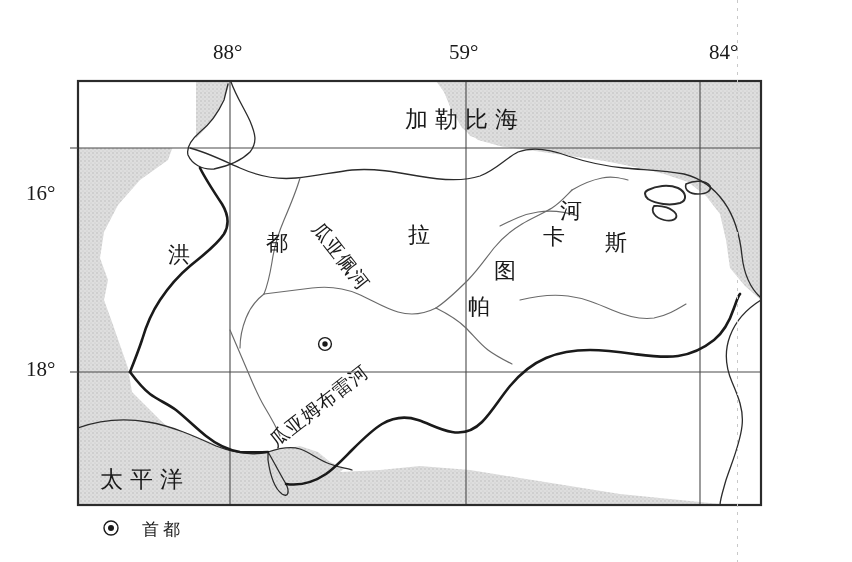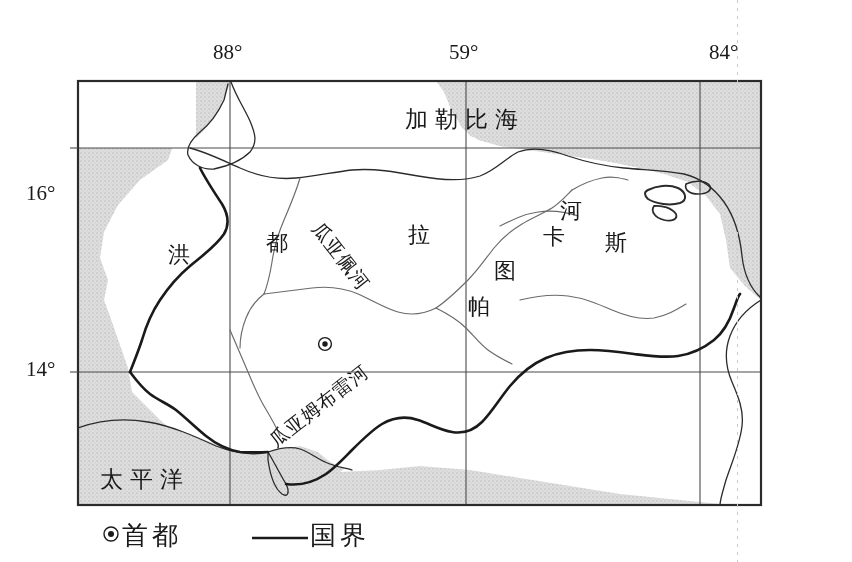--- a/index.html
+++ b/index.html
@@ -88,23 +88,23 @@
   }
   .sym-river {
     width: 62px;
     height: 18px;
   }
   .sym-border {
     width: 60px;
     height: 18px;
   }
   .legend-text {
-    margin-left: 0;
+    margin-left: 20px;
     letter-spacing: 4px;
-    font-size: 26px;
+    font-size: 17px;
   }
   .gap { width: 34px; }
 </style>
 </head>
 <body>
 
 <div id="stage">
 
   <svg id="map-svg" viewBox="0 0 852 562">
     <defs>
@@ -287,21 +287,21 @@
     </g>
   </svg>
 
   <div class="page-edge-dots"></div>
 
   <div class="map-label axis-label" style="left:213px; top:40px;">88°</div>
   <div class="map-label axis-label" style="left:449px; top:40px;">59°</div>
   <div class="map-label axis-label" style="left:709px; top:40px;">84°</div>
 
   <div class="map-label axis-label" style="left:26px; top:133px;margin-top:48px;">16°</div>
-  <div class="map-label axis-label" style="left:26px; top:357px;">14°</div>
+  <div class="map-label axis-label" style="left:26px; top:357px;">18°</div>
 
   <div class="map-label sea-label" style="left:405px; top:104px;">加勒比海</div>
   <div class="map-label sea-label" style="left:100px; top:464px;">太平洋</div>
 
   <div class="map-label country-ch" style="left:168px; top:240px;">洪</div>
   <div class="map-label country-ch" style="left:266px; top:228px;">都</div>
   <div class="map-label country-ch" style="left:408px; top:220px;">拉</div>
   <div class="map-label country-ch" style="left:605px; top:228px;">斯</div>
 
   <div class="map-label country-ch" style="left:560px; top:196px;">河</div>
@@ -324,23 +324,15 @@
         </svg>
       </span>
       <span class="legend-text">首都</span>
     </div>
 
     <span class="gap"></span>
 
 
     <span class="gap"></span>
 
-    <div class="legend-item">
-      <span class="legend-sym sym-border">
-        <svg width="60" height="18" viewBox="0 0 60 18">
-          <line x1="2" y1="9" x2="58" y2="9" stroke="#1a1a1a" stroke-width="2.4"></line>
-        </svg>
-      </span>
-      <span class="legend-text">国界</span>
-    </div>
   </div>
 
 </div>
 
 </body></html>

